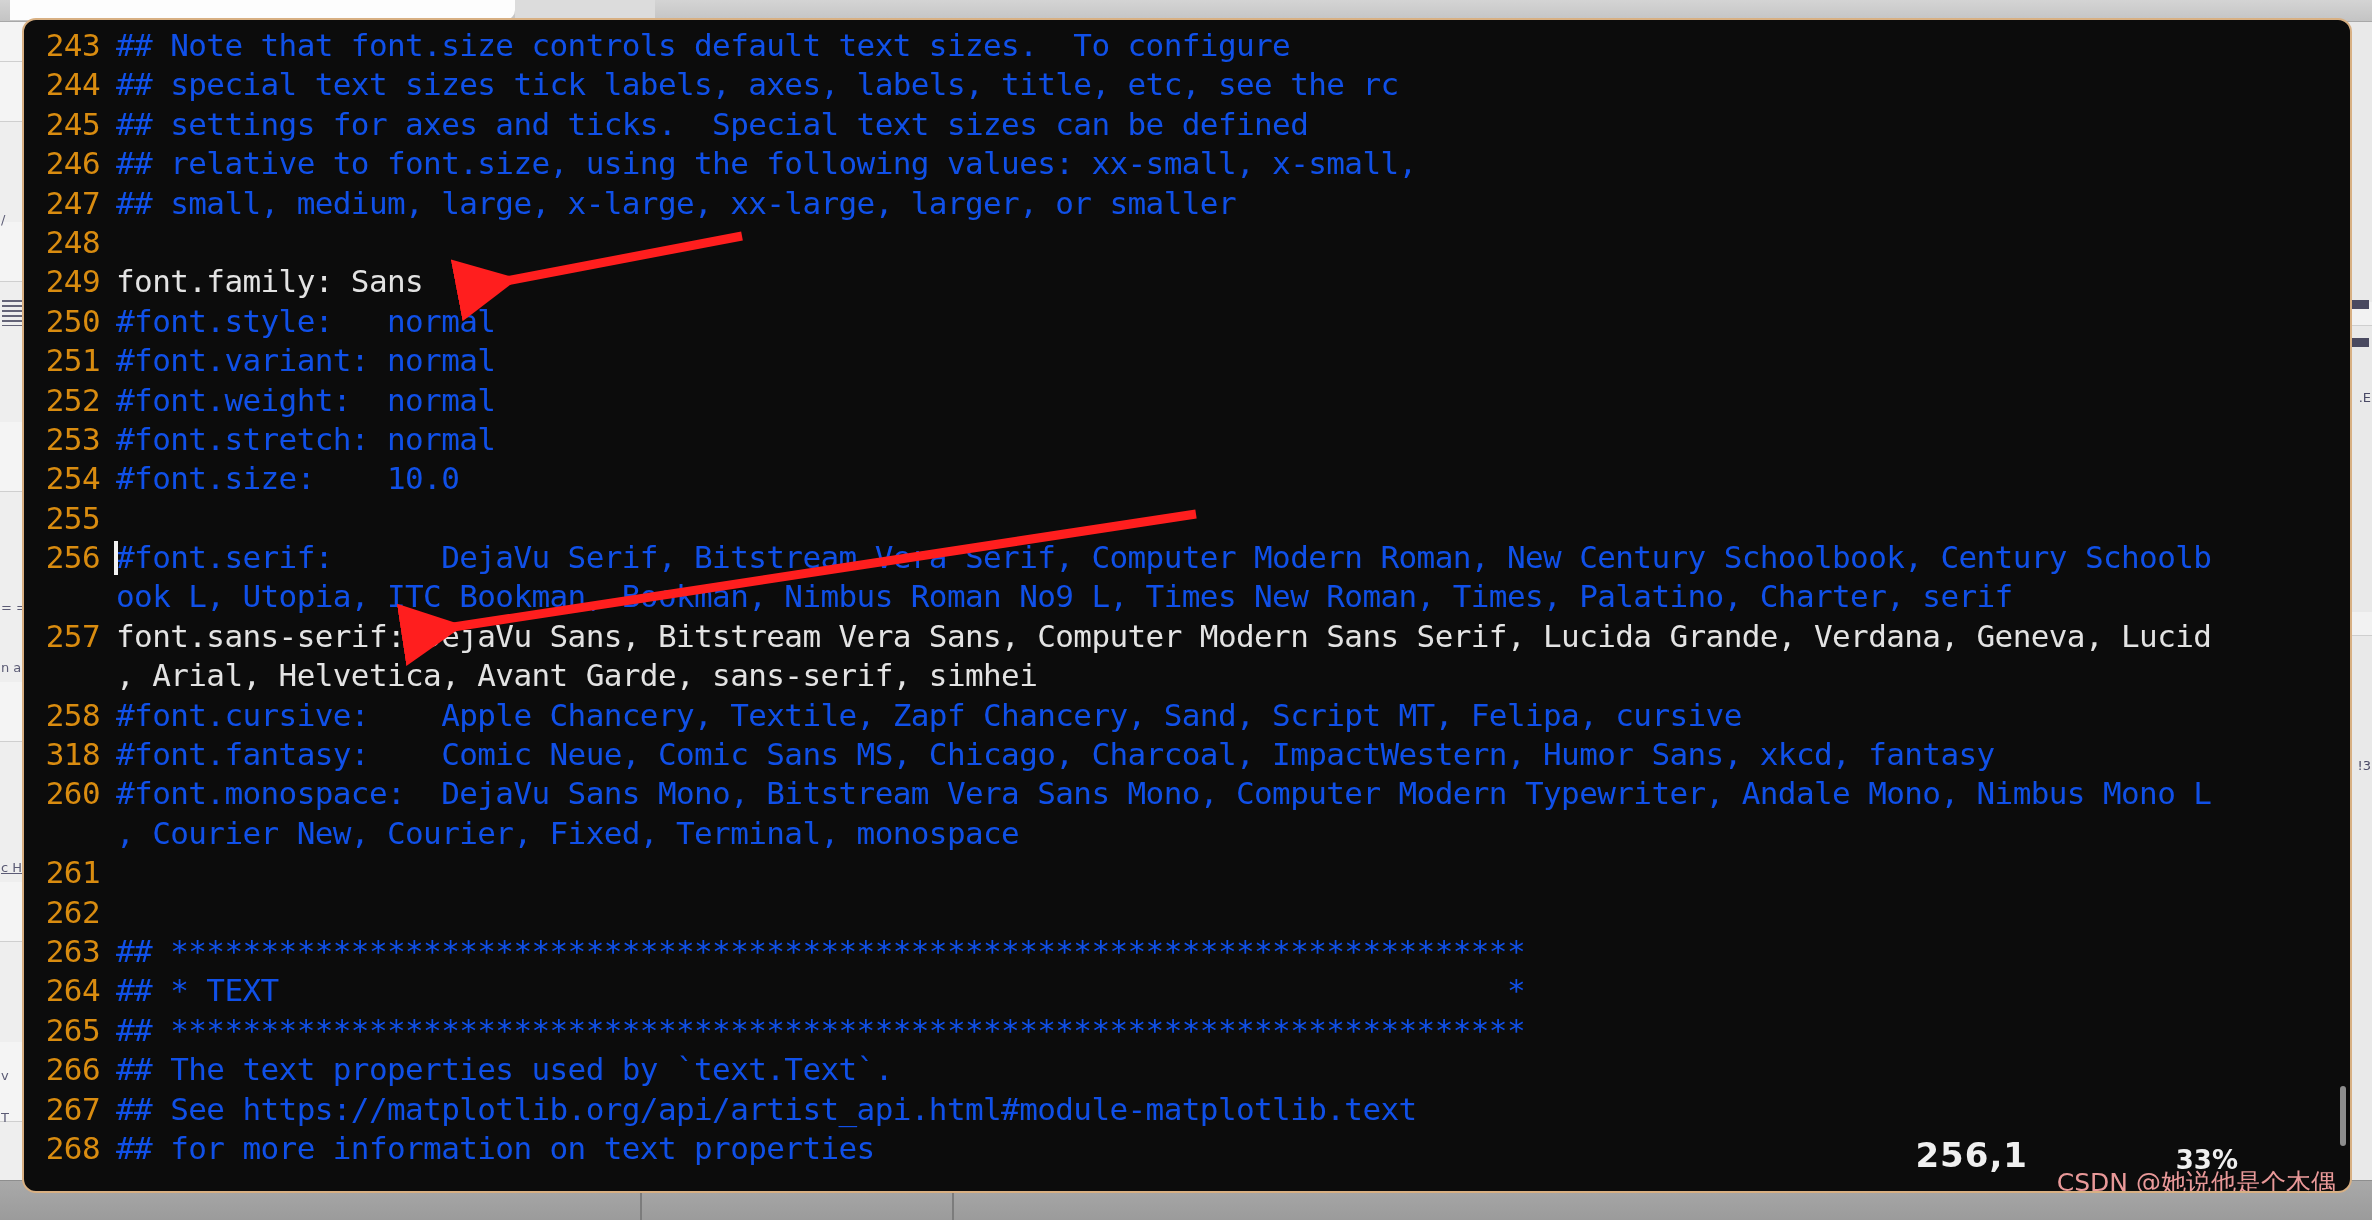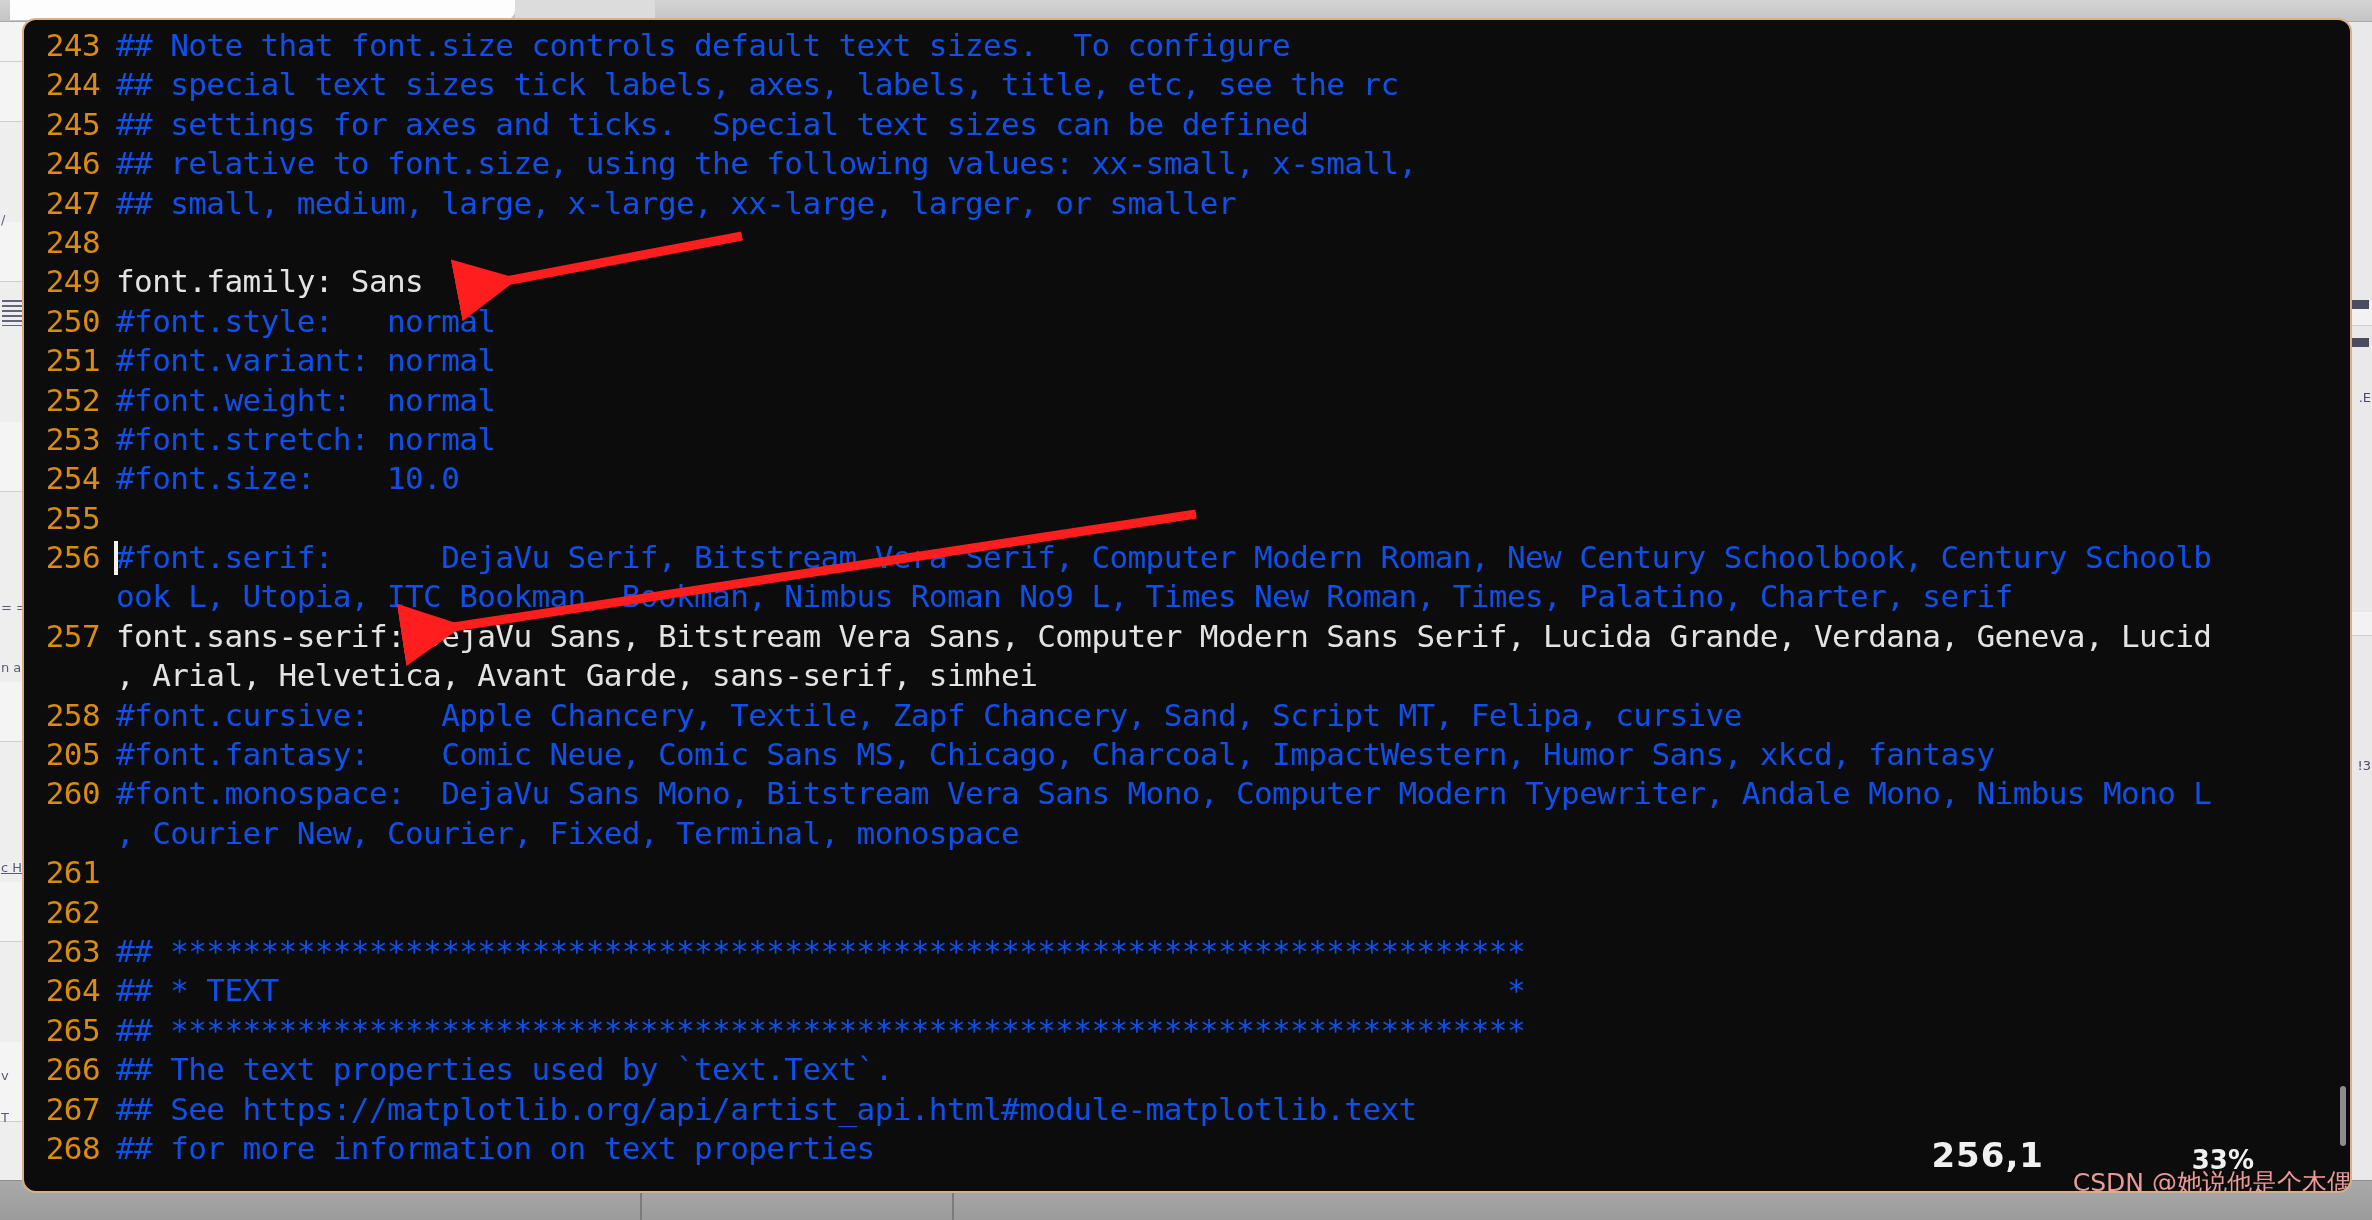--- a/index.html
+++ b/index.html
@@ -127,21 +127,21 @@
 
   
   #annot {
     position: absolute; inset: 0;
     pointer-events: none;
   }
 
   
   .statusline {
     position: absolute;
-    bottom: 10px; left: 16px; width: 100%;
+    bottom: 10px; left: 0; width: 100%;
     height: 46px;
     font-family: "DejaVu Sans", sans-serif;
     color: #f0f0f0;
   }
   .st-pos {
     position: absolute;
     right: 322px; bottom: 6px;
     font-size: 34px; font-weight: bold;
     letter-spacing: 1px;
   }
@@ -222,21 +222,21 @@
         <div class="code-line"><span class="ln">251</span><span class="txt-comment">#font.variant: normal</span></div>
         <div class="code-line"><span class="ln">252</span><span class="txt-comment">#font.weight:  normal</span></div>
         <div class="code-line"><span class="ln">253</span><span class="txt-comment">#font.stretch: normal</span></div>
         <div class="code-line"><span class="ln">254</span><span class="txt-comment">#font.size:    10.0</span></div>
         <div class="code-line"><span class="ln">255</span><span class="txt-comment"></span></div>
         <div class="code-line"><span class="ln">256</span><span class="cursor" style="left: 90px;"></span><span class="txt-comment">#font.serif:      DejaVu Serif, Bitstream Vera Serif, Computer Modern Roman, New Century Schoolbook, Century Schoolb</span></div>
         <div class="code-line"><span class="cont-indent"></span><span class="txt-comment">ook L, Utopia, ITC Bookman, Bookman, Nimbus Roman No9 L, Times New Roman, Times, Palatino, Charter, serif</span></div>
         <div class="code-line"><span class="ln">257</span><span class="txt-active">font.sans-serif: DejaVu Sans, Bitstream Vera Sans, Computer Modern Sans Serif, Lucida Grande, Verdana, Geneva, Lucid</span></div>
         <div class="code-line"><span class="cont-indent"></span><span class="txt-active">, Arial, Helvetica, Avant Garde, sans-serif, simhei</span></div>
         <div class="code-line"><span class="ln">258</span><span class="txt-comment">#font.cursive:    Apple Chancery, Textile, Zapf Chancery, Sand, Script MT, Felipa, cursive</span></div>
-        <div class="code-line"><span class="ln">205</span><span class="txt-comment">#font.fantasy:    Comic Neue, Comic Sans MS, Chicago, Charcoal, ImpactWestern, Humor Sans, xkcd, fantasy</span></div>
+        <div class="code-line"><span class="ln">318</span><span class="txt-comment">#font.fantasy:    Comic Neue, Comic Sans MS, Chicago, Charcoal, ImpactWestern, Humor Sans, xkcd, fantasy</span></div>
         <div class="code-line"><span class="ln">260</span><span class="txt-comment">#font.monospace:  DejaVu Sans Mono, Bitstream Vera Sans Mono, Computer Modern Typewriter, Andale Mono, Nimbus Mono L</span></div>
         <div class="code-line"><span class="cont-indent"></span><span class="txt-comment">, Courier New, Courier, Fixed, Terminal, monospace</span></div>
         <div class="code-line"><span class="ln">261</span><span class="txt-comment"></span></div>
         <div class="code-line"><span class="ln">262</span><span class="txt-comment"></span></div>
         <div class="code-line"><span class="ln">263</span><span class="txt-comment">## ***************************************************************************</span></div>
         <div class="code-line"><span class="ln">264</span><span class="txt-comment">## * TEXT                                                                    *</span></div>
         <div class="code-line"><span class="ln">265</span><span class="txt-comment">## ***************************************************************************</span></div>
         <div class="code-line"><span class="ln">266</span><span class="txt-comment">## The text properties used by `text.Text`.</span></div>
         <div class="code-line"><span class="ln">267</span><span class="txt-comment">## See https://matplotlib.org/api/artist_api.html#module-matplotlib.text</span></div>
         <div class="code-line"><span class="ln">268</span><span class="txt-comment">## for more information on text properties</span></div>

